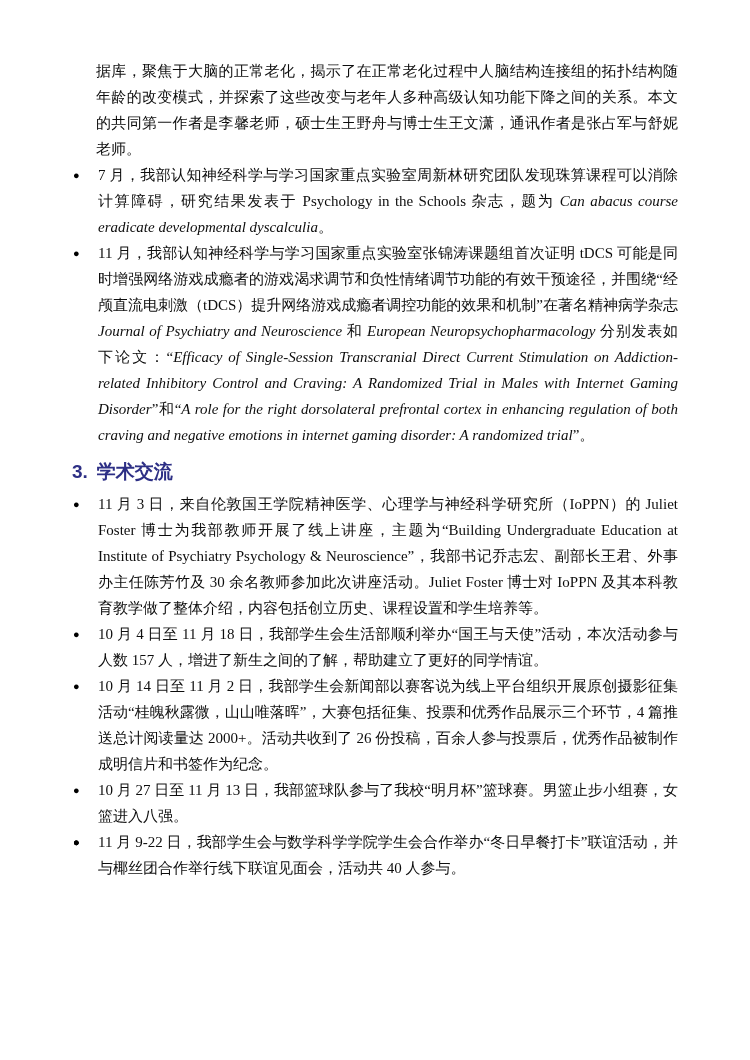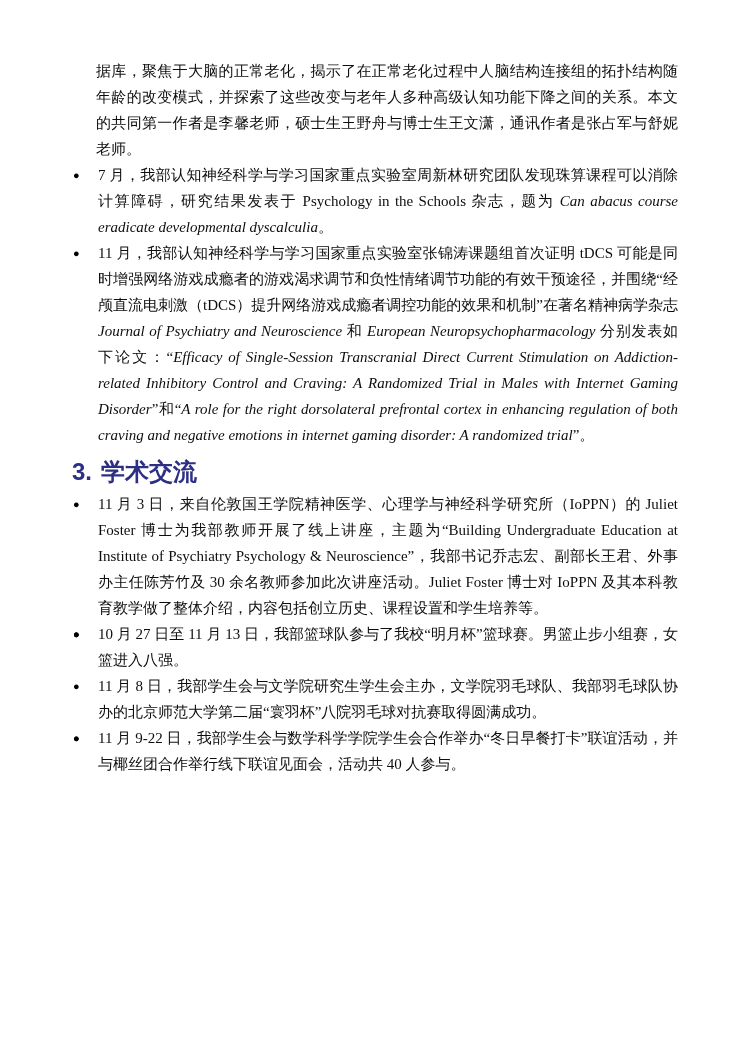--- a/index.html
+++ b/index.html
@@ -34,21 +34,21 @@
     position: absolute;
     left: 1px;
     top: 0;
     font-size: 11px;
     line-height: 26px;
     color: #000;
   }
   h2.section {
     font-family: "Liberation Sans", "DejaVu Sans", sans-serif;
     font-weight: 700;
-    font-size: 24px;
+    font-size: 19px;
     line-height: 25px;
     color: var(--accent);
     margin: 11px 0 7px 0;
     text-align: left;
   }
   h2.section .num { margin-right: 9px; }
   .it { font-style: italic; }
 </style>
 </head>
 <body>
@@ -65,21 +65,21 @@
   <h2 class="section">
     <span class="num">3.</span><span class="ttl">学术交流</span>
   </h2>
 
   <ul class="bullets">
       <li><span class="marker">●</span><span class="li-body"><span>11 月 3 日，来自伦敦国王学院精神医学、心理学与神经科学研究所（IoPPN）的 Juliet Foster 博士为我部教师开展了线上讲座，主题为“Building Undergraduate Education at Institute of Psychiatry Psychology &amp; Neuroscience”，我部书记乔志宏、副部长王君、外事办主任陈芳竹及 30 余名教师参加此次讲座活动。Juliet Foster 博士对 IoPPN 及其本科教育教学做了整体介绍，内容包括创立历史、课程设置和学生培养等。</span></span></li>
     </ul>
 
 
   <ul class="bullets">
+      <li><span class="marker">●</span><span class="li-body"><span>10 月 4 日至 11 月 18 日，我部学生会生活部顺利举办“国王与天使”活动，本次活动参与人数 157 人，增进了新生之间的了解，帮助建立了更好的同学情谊。</span></span></li>
+      <li><span class="marker">●</span><span class="li-body"><span>10 月 14 日至 11 月 2 日，我部学生会新闻部以赛客说为线上平台组织开展原创摄影征集活动“桂魄秋露微，山山唯落晖”，大赛包括征集、投票和优秀作品展示三个环节，4 篇推送总计阅读量达 2000+。活动共收到了 26 份投稿，百余人参与投票后，优秀作品被制作成明信片和书签作为纪念。</span></span></li>
+      <li><span class="marker">●</span><span class="li-body"><span>10 月 27 日至 11 月 13 日，我部篮球队参与了我校“明月杯”篮球赛。男篮止步小组赛，女篮进入八强。</span></span></li>
       <li><span class="marker">●</span></li>
-      <li><span class="marker">●</span></li>
-      <li><span class="marker">●</span><span class="li-body"><span>10 月 27 日至 11 月 13 日，我部篮球队参与了我校“明月杯”篮球赛。男篮止步小组赛，女篮进入八强。</span></span></li>
-      <li><span class="marker">●</span><span class="li-body"><span>11 月 8 日，我部学生会与文学院研究生学生会主办，文学院羽毛球队、我部羽毛球队协办的北京师范大学第二届“寰羽杯”八院羽毛球对抗赛取得圆满成功。</span></span></li>
       <li><span class="marker">●</span></li>
       <li><span class="marker">●</span><span class="li-body"><span>11 月 9-22 日，我部学生会与数学科学学院学生会合作举办“冬日早餐打卡”联谊活动，并与椰丝团合作举行线下联谊见面会，活动共 40 人参与。</span></span></li>
     </ul>
 
 </main>
 
 </body></html>

